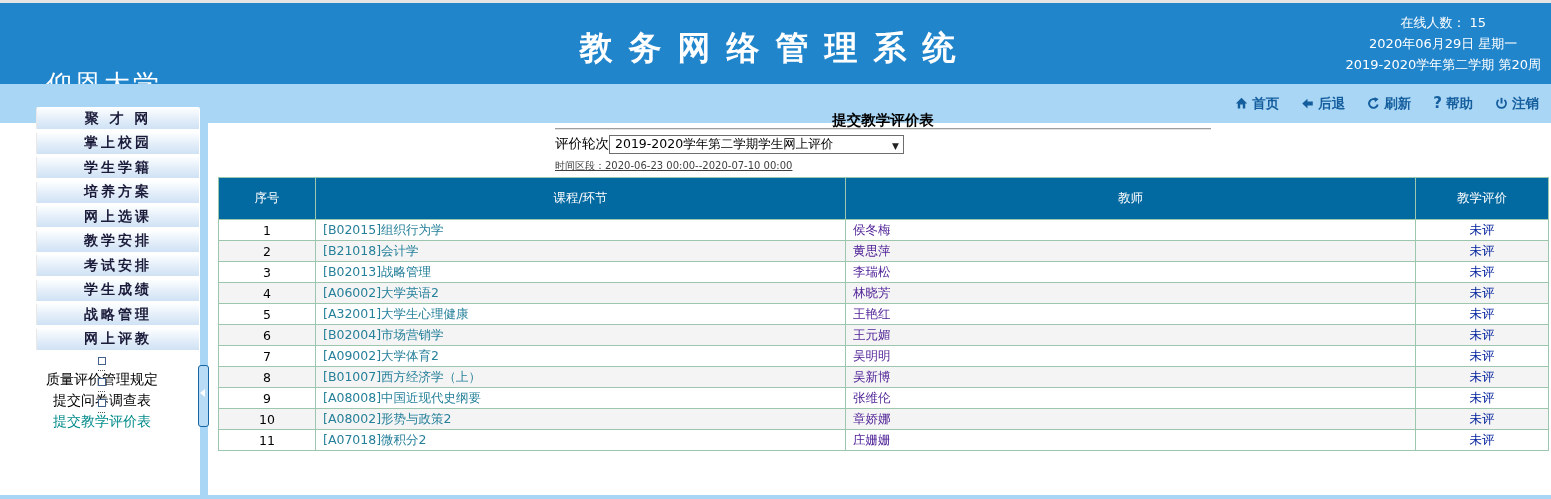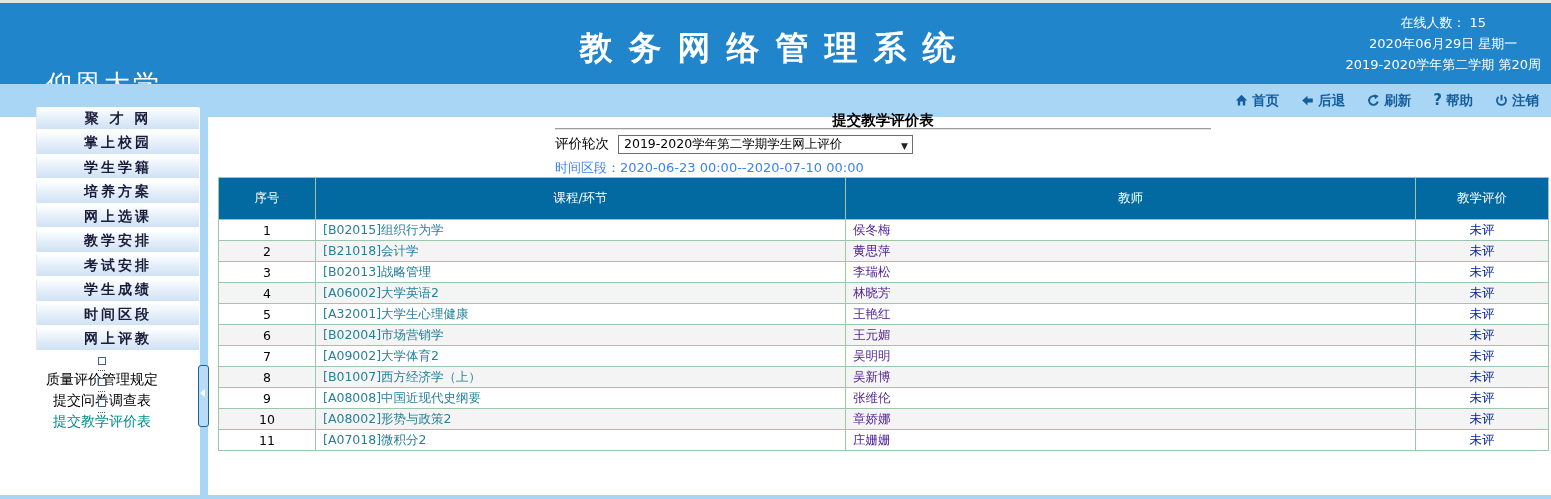--- a/index.html
+++ b/index.html
@@ -15,21 +15,21 @@
   .top-strip { position:absolute; left:0; top:0; width:100%; height:3px; background:#e4e4e4; }
 
   
   .header { position:absolute; left:0; top:3px; width:100%; height:81px; background:#2185cc; color:#fff; }
   .univ { position:absolute; left:46px; top:28px; font-size:26px; letter-spacing:3px;margin-top:36px; }
   .sys-title { position:absolute; left:0; right:0; top:23px; text-align:center;
                font-size:33px; font-weight:bold; letter-spacing:16px; }
   .hdr-right { position:absolute; right:10px; top:9px; text-align:center; font-size:13px; line-height:21px; }
 
   
-  .navbar { position:absolute; left:0; top:84px; width:100%; height:33px; background:#a9d6f5;
+  .navbar { position:absolute; left:0; top:84px; width:100%; height:39px; background:#a9d6f5;
             display:flex; justify-content:flex-end; align-items:center; gap:22px; padding-right:12px;
             color:#155e9e; font-size:13.5px; font-weight:bold; }
   .nav-item { display:flex; align-items:center; gap:4px; cursor:pointer; }
   .nav-ico { display:inline-flex; align-items:center; }
   .nav-ico .q { font-size:15px; font-weight:bold; color:#155e9e; line-height:13px; }
 
   
   .sidebar { position:absolute; left:0; top:107px; width:200px; }
   .menu-item { height:23px; margin-bottom:1.5px; border-radius:2px;
                background:linear-gradient(#fcfeff, #e2edf9 55%, #cfe2f4);
@@ -52,25 +52,25 @@
   
   .footer-strip { position:absolute; left:0; bottom:0; width:100%; height:4px; background:#a9d6f5; }
 
   
   .content { position:absolute; left:218px; top:107px; width:1333px; height:388px; }
   .page-title { position:absolute; left:0; right:3px; top:4px; text-align:center;
                 font-size:14.5px; font-weight:bold; color:#000; }
   .title-rule { position:absolute; left:337px; top:21px; width:656px; height:2px;
                 background:#9d9d9d; border-bottom:1px solid #e3e3e3; }
   .round-row { position:absolute; left:337px; top:27px; height:20px; display:flex; align-items:center; font-size:13.5px; color:#000; }
-  .select-box { margin-left:9px; width:295px; height:19px; border:1px solid #6e6e6e; background:#fff;
+  .select-box { margin-left:0; width:295px; height:19px; border:1px solid #6e6e6e; background:#fff;
                 display:flex; align-items:center; justify-content:space-between; padding:0 4px 0 5px;
                 font-size:12.5px; color:#000; cursor:pointer; }
   .caret::after { content:"▼"; font-size:9px; color:#222; }
-  .period-row { position:absolute; left:337px; top:52px; font-size:13px; color:#3b82f6; }
+  .period-row { position:absolute; left:337px; top:52px; font-size:10px; color:#404040;text-decoration:underline; }
 
   
   table.eval { position:absolute; left:0; top:70px; width:1330px; border-collapse:collapse;
                font-size:12.5px; table-layout:fixed; }
   table.eval col.c-no { width:97px; } table.eval col.c-course { width:530px; }
   table.eval col.c-teacher { width:570px; } table.eval col.c-status { width:133px; }
   table.eval th { background:#0369a1; color:#fff; font-weight:normal; height:20px;
                   border:1px solid #9cc6ae; padding:12px; text-align:center; }
   table.eval td { height:21px; border:1px solid #9cc6ae; padding:0 7px; overflow:hidden; white-space:nowrap; }
   table.eval tbody tr:nth-child(even) { background:#f4f4f4; }
@@ -171,21 +171,21 @@
 
     <div class="menu-item">
       <span>考试安排</span>
     </div>
 
     <div class="menu-item">
       <span>学生成绩</span>
     </div>
 
     <div class="menu-item">
-      <span>时间区段</span>
+      <span>战略管理</span>
     </div>
 
     <div class="menu-item">
       <span>网上评教</span>
     </div>
   </div>
     <div class="submenu">
     <div class="submenu-item">
       <span class="square"></span>
       <span class="dots"></span>

